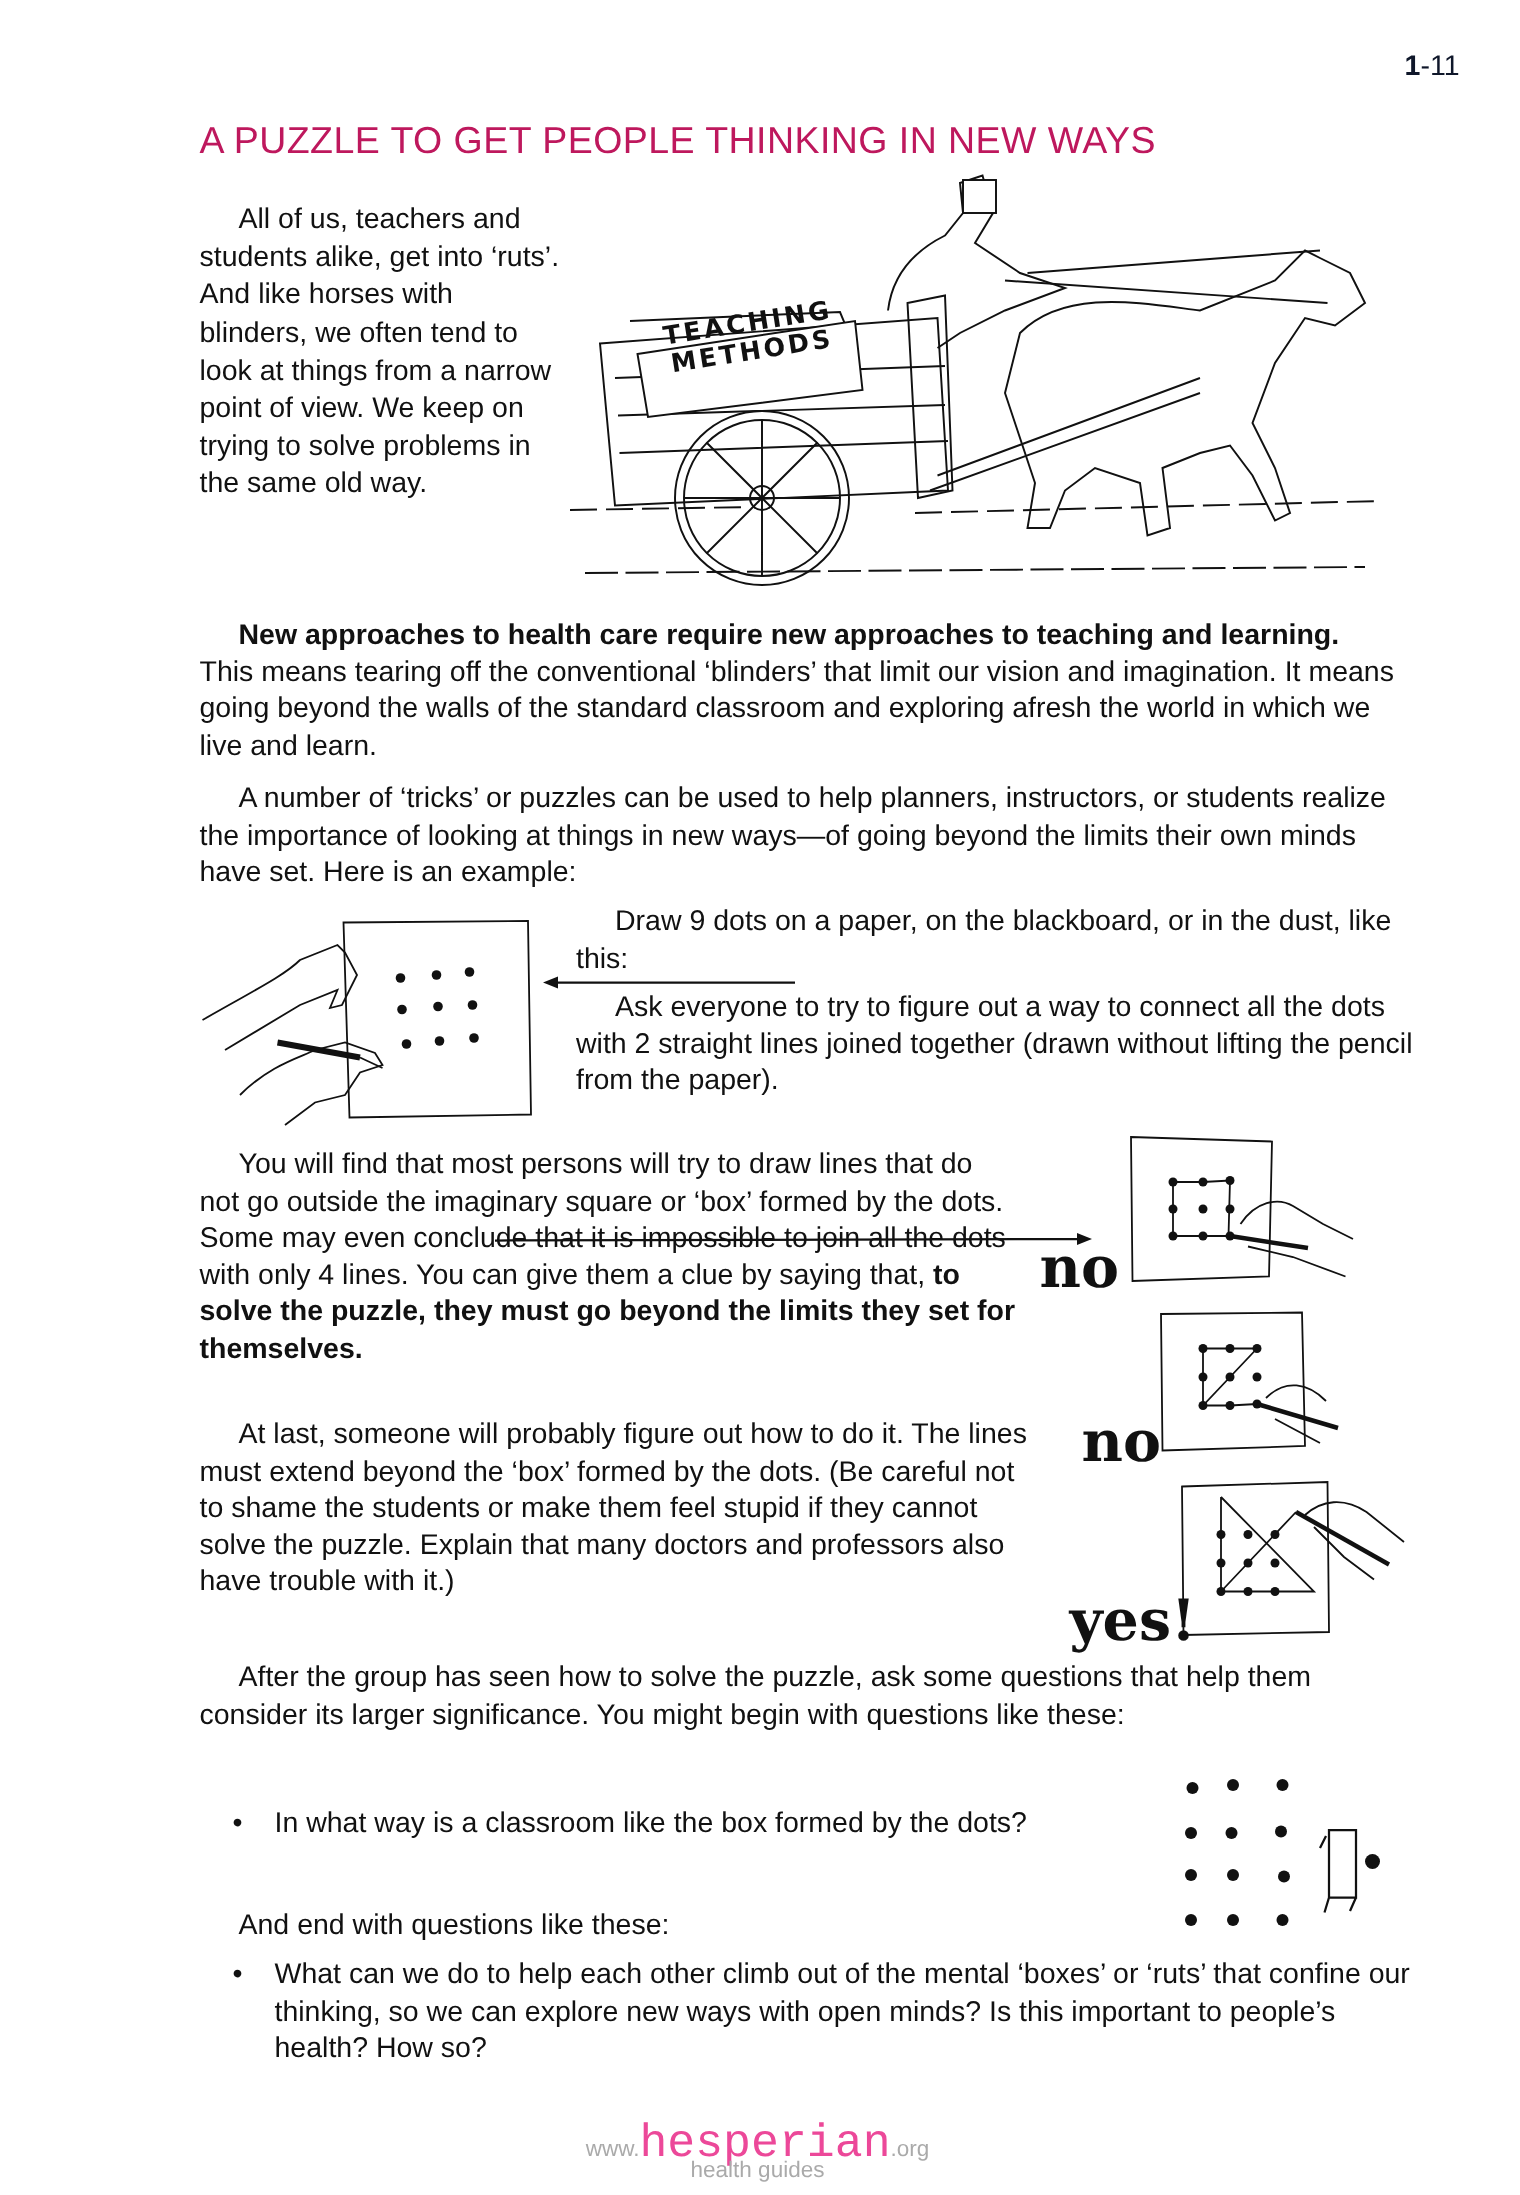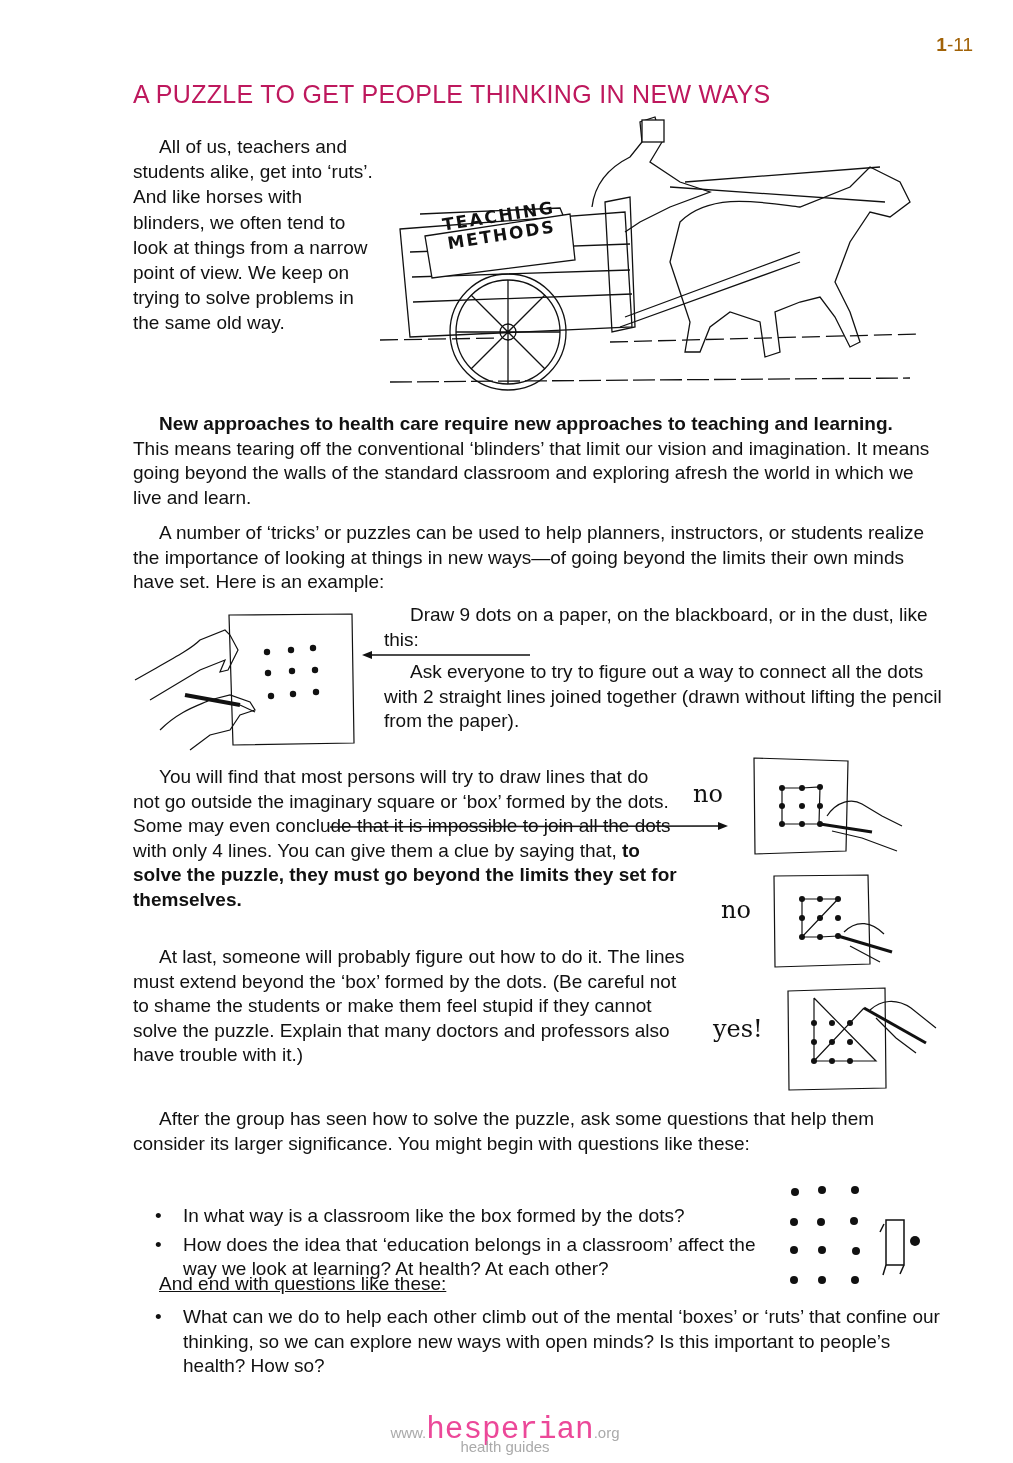--- a/index.html
+++ b/index.html
@@ -1,27 +1,27 @@
 <!DOCTYPE html>
 <html><head>
 <meta charset="utf-8">
 <style>
   html, body { margin:0; padding:0; background:#ffffff; }
   body { width:1013px; height:1463px; position:relative; overflow:hidden;
          font-family:"Liberation Sans", sans-serif; color:#111; }
   .abs { position:absolute; }
-  .page-num { right:40px; top:34px; font-size:19px; color:#a16207; }
+  .page-num { right:40px; top:34px; font-size:19px; color:#0f172a; }
   .page-num b { font-weight:bold; }
   .title { left:133px; top:80px; font-size:25px; letter-spacing:0.3px; color:#be185d; }
   .intro { left:133px; top:134px; width:245px; font-size:19px; line-height:25.2px; }
   .para { font-size:19px; line-height:24.6px; }
   .indent { text-indent:26px; }
   .bold { font-weight:bold; }
   .cond { font-stretch:condensed; }
-  .label-no { font-family:"DejaVu Serif", serif; font-weight:normal; font-size:24px; }
+  .label-no { font-family:"DejaVu Serif", serif; font-weight:bold; font-size:38px;margin-top:42px; }
   .bullets { list-style:none; margin:0; padding:0; }
   .bullets li { position:relative; padding-left:50px; font-size:19px; line-height:24.6px; }
   .bullets li::before { content:"\2022"; position:absolute; left:22px; top:0; font-size:19px; }
   .footer { left:390px; top:1412px; width:230px; text-align:center; color:#aaa; }
   .footer .www { font-size:15px; }
   .footer .brand { font-family:Liberation Mono, monospace; font-size:31px; color:#ec4899; }
   .footer .sub { font-size:15px; line-height:12px; display:block; margin-top:-6px; }
   svg { position:absolute; overflow:visible; }
 </style>
 </head>
@@ -170,21 +170,20 @@
       <circle cx="64" cy="73" r="3"></circle>
   </g>
   <path d="M78 20 L140 55" stroke-width="3"></path>
   <path d="M84 22 C95 12 110 10 125 20 L150 40 M90 30 L110 50 L130 65"></path>
 </svg>
 
 <div class="abs para cond indent" style="left:133px;top:1107px;width:810px;">After the group has seen how to solve the puzzle, ask some questions that help them consider its larger significance. You might begin with questions like these:</div>
 
 <ul class="abs bullets cond" style="left:133px;top:1204px;width:630px;">
   <li>In what way is a classroom like the box formed by the dots?</li>
-  <li style="margin-top:4px;">How does the idea that ‘education belongs in a classroom’ affect the way we look at learning? At health? At each other?</li>
 </ul>
 
 <svg style="left:780px;top:1180px;" width="150" height="110" viewBox="0 0 150 110" fill="#111" stroke="#111">
   <g stroke="none">
     <circle cx="15" cy="12" r="4"></circle>
       <circle cx="42" cy="10" r="4"></circle>
       <circle cx="75" cy="10" r="4"></circle>
     <circle cx="14" cy="42" r="4"></circle>
       <circle cx="41" cy="42" r="4"></circle>
       <circle cx="74" cy="41" r="4"></circle>
@@ -192,21 +191,21 @@
       <circle cx="42" cy="70" r="4"></circle>
       <circle cx="76" cy="71" r="4"></circle>
     <circle cx="14" cy="100" r="4"></circle>
       <circle cx="42" cy="100" r="4"></circle>
       <circle cx="75" cy="100" r="4"></circle>
     <circle cx="135" cy="61" r="5"></circle>
   </g>
   <path d="M106 40 L124 40 L124 85 L106 85 Z M104 44 L100 52 M106 85 L103 95 M124 85 L120 94" fill="none" stroke-width="1.5"></path>
 </svg>
 
-<div class="abs para cond" style="left:159px;top:1272px;text-decoration:underline;">And end with questions like these:</div>
+<div class="abs para cond" style="left:159px;top:1272px;">And end with questions like these:</div>
 
 <ul class="abs bullets cond" style="left:133px;top:1305px;width:810px;">
   <li>What can we do to help each other climb out of the mental ‘boxes’ or ‘ruts’ that confine our thinking, so we can explore new ways with open minds? Is this important to people’s health? How so?</li>
 </ul>
 
 <div class="abs footer">
   <span class="www">www.</span><span class="brand">hesperian</span><span class="www">.org</span>
   <span class="sub">health guides</span>
 </div>
 

